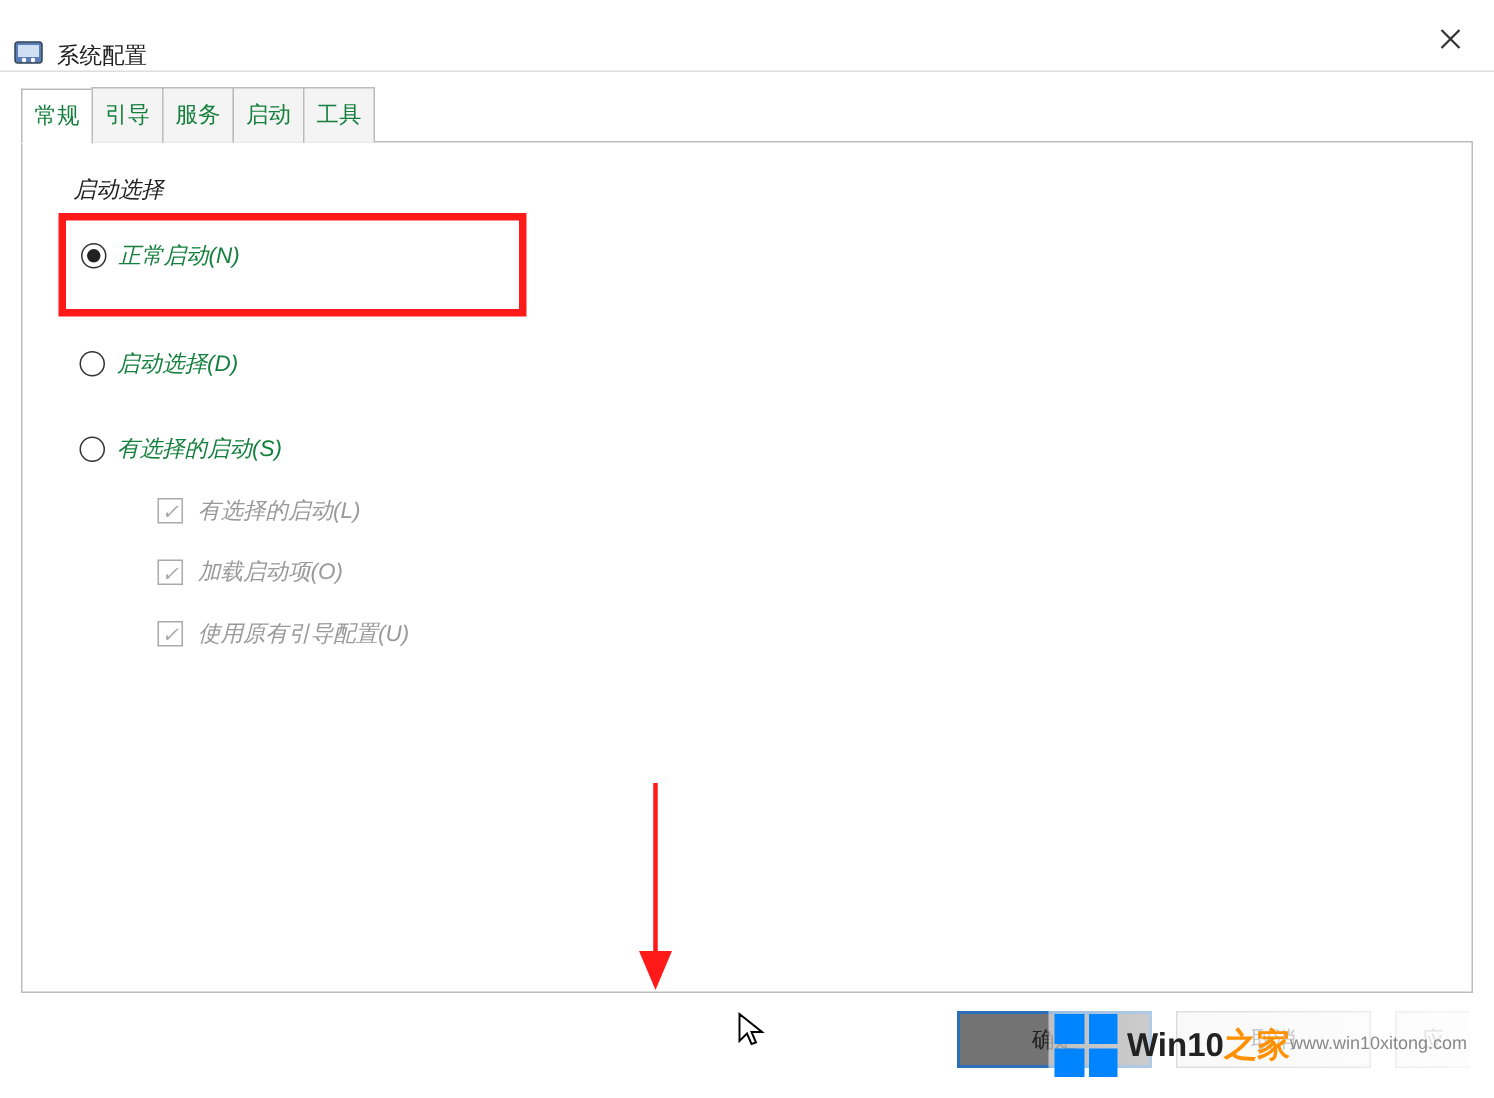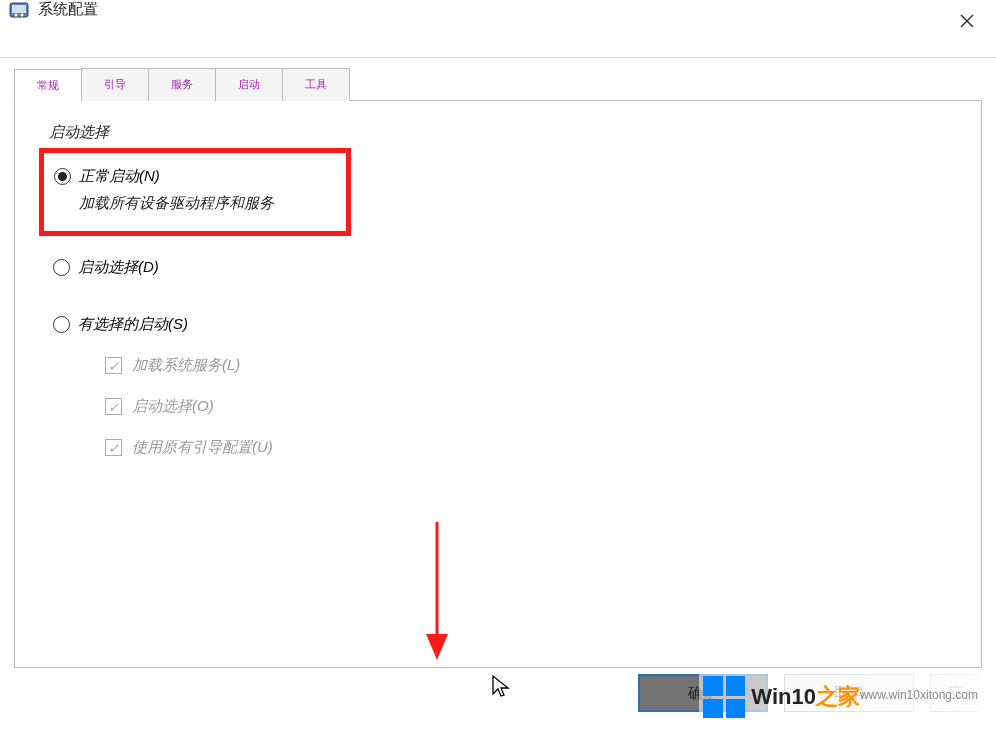--- a/index.html
+++ b/index.html
@@ -12,23 +12,23 @@
       position: relative;
       overflow: hidden;
     }
     .window {
       width: 996px;
       height: 732px;
       background: #fff;
       position: relative;
     }
     .titlebar {
-      height: 58px;
-      display: flex;
-      align-items: flex-start;
+      height: 48px;
+      display: flex;
+      align-items: flex-end;
       padding: 0 8px;
       border-bottom: 1px solid #ddd;
     }
     .titlebar-icon {
       width: 22px;
       height: 22px;
       margin-right: 8px;
       display: flex;
       align-items: center;
       justify-content: center;
@@ -50,27 +50,27 @@
     }
     .content {
       padding: 10px 14px 0 14px;
     }
     .tabs {
       display: flex;
       position: relative;
       z-index: 2;
     }
     .tab {
-      padding: 8px 22px;
+      padding: 8px 8px;
       border: 1px solid #bbb;
       border-bottom: none;
       background: #f4f4f4;
       cursor: pointer;
-      font-size: 11px;
-      color: #a21caf;
+      font-size: 15px;
+      color: #15803d;
       margin-right: -1px;
       position: relative;
     }
     .tab.active {
       background: #fff;
       border-bottom: 1px solid #fff;
       z-index: 3;
       top: 1px;
     }
     .tab-panel {
@@ -118,21 +118,21 @@
       flex-shrink: 0;
     }
     .radio-inner {
       width: 9px;
       height: 9px;
       border-radius: 50%;
       background: #222;
     }
     .radio-label {
       font-size: 15px;
-      color: #000000;
+      color: #15803d;
     }
     .radio-desc {
       margin-left: 25px;
       margin-top: 6px;
       font-size: 15px;
       color: #222;
     }
     .option-block {
       margin-top: 22px;
       margin-left: 8px;
@@ -276,21 +276,20 @@
         <span class="groupbox-title">启动选择</span>
 
         
         <div class="highlight-box">
           <div class="radio-row">
             <span class="radio-outer">
                 <span class="radio-inner"></span>
               </span>
             <span class="radio-label">正常启动(N)</span>
           </div>
-          <div class="radio-desc">加载所有设备驱动程序和服务</div>
         </div>
 
         
         <div class="option-block">
           <div class="radio-row">
             <span class="radio-outer"></span>
             <span class="radio-label">启动选择(D)</span>
           </div>
         </div>
 
@@ -298,27 +297,27 @@
         <div class="option-block" style="margin-top:38px;">
           <div class="radio-row">
             <span class="radio-outer"></span>
             <span class="radio-label">有选择的启动(S)</span>
           </div>
 
           <div class="checkbox-row">
             <span class="checkbox-box">
                 <span class="checkbox-check">✓</span>
               </span>
-            <span class="checkbox-label">加载系统服务(L)</span>
+            <span class="checkbox-label">有选择的启动(L)</span>
           </div>
           <div class="checkbox-row">
             <span class="checkbox-box">
                 <span class="checkbox-check">✓</span>
               </span>
-            <span class="checkbox-label">启动选择(O)</span>
+            <span class="checkbox-label">加载启动项(O)</span>
           </div>
           <div class="checkbox-row">
             <span class="checkbox-box">
                 <span class="checkbox-check">✓</span>
               </span>
             <span class="checkbox-label">使用原有引导配置(U)</span>
           </div>
         </div>
 
       </div>

